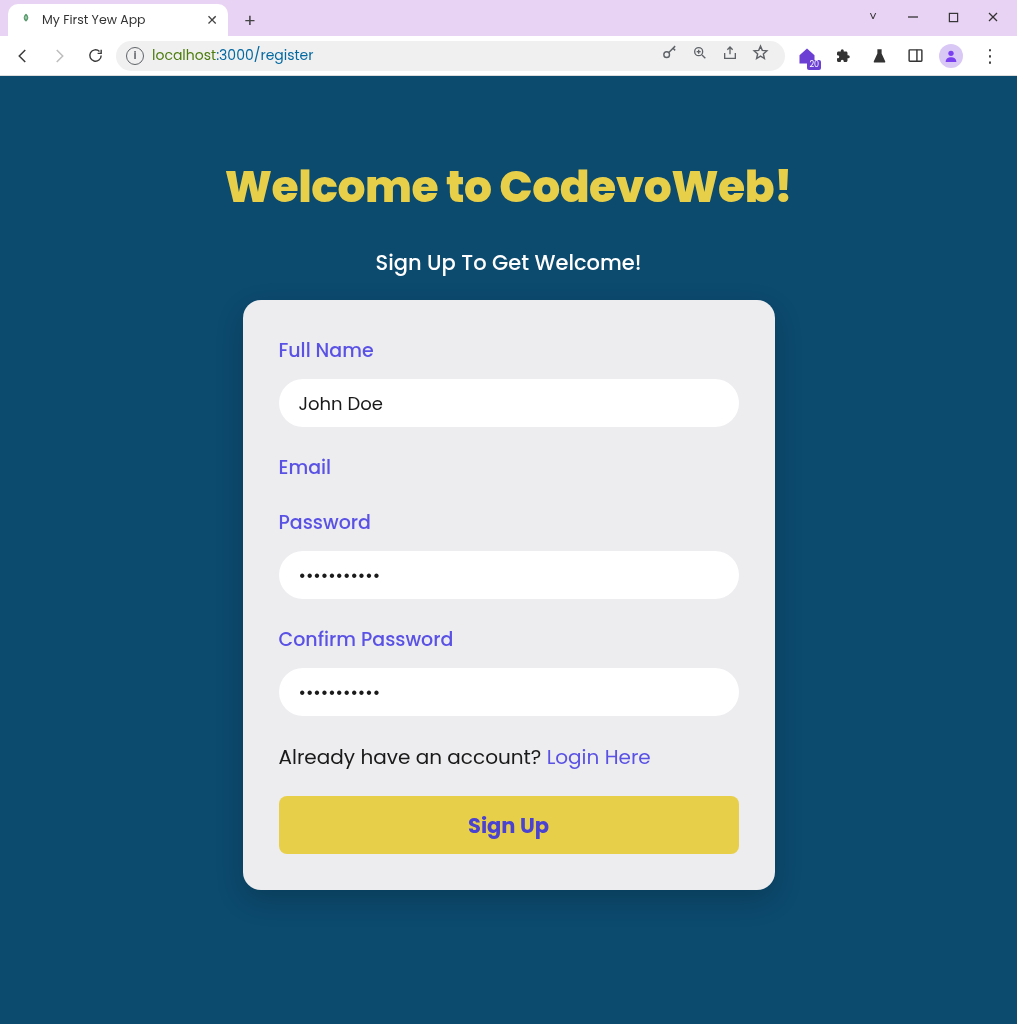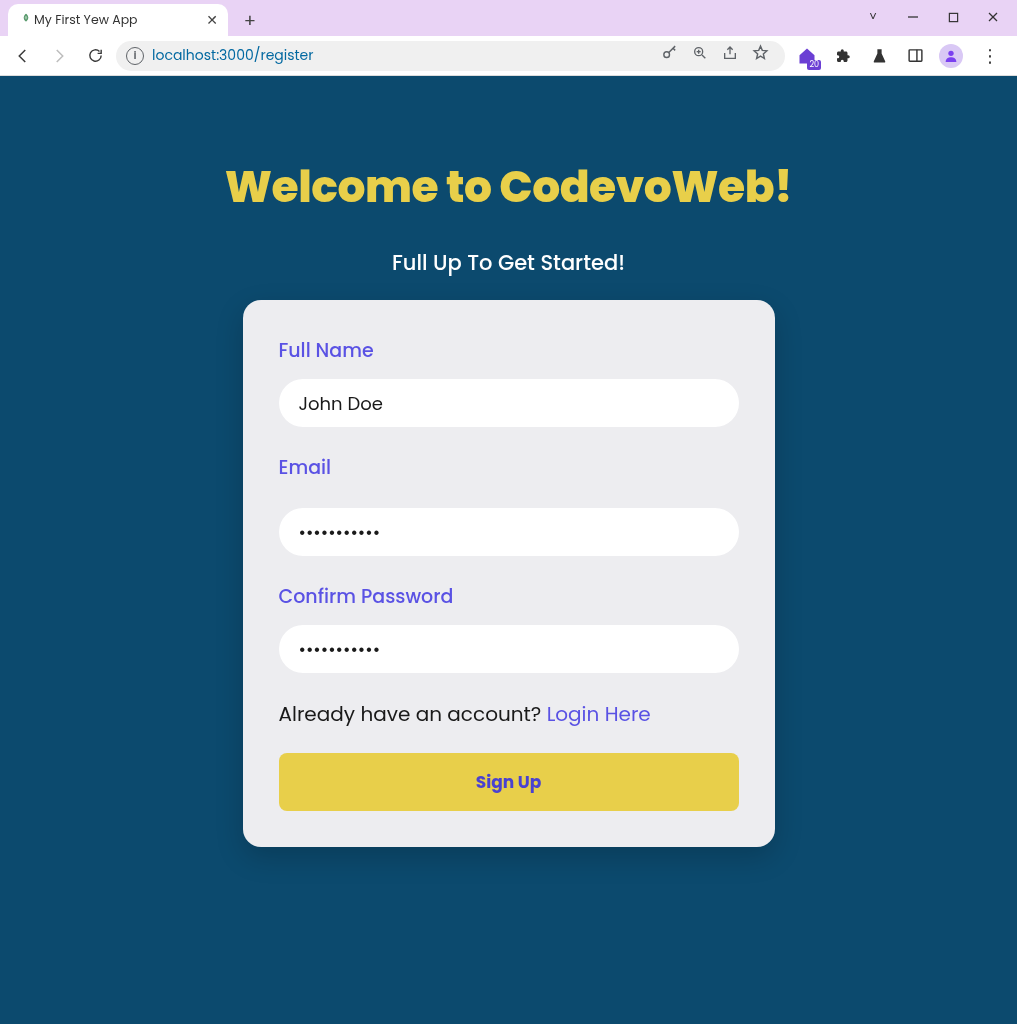--- a/index.html
+++ b/index.html
@@ -22,21 +22,21 @@
     margin-left: 8px;
     height: 32px;
     background: #fff;
     border-radius: 10px 10px 0 0;
     display: flex;
     align-items: center;
     padding: 16px 10px;
     width: 220px;
     font-size: 12.5px;
     color: #333;
-    gap: 0;
+    gap: 8px;
   }
   .tab .favicon {
     width: 16px; height: 16px;
     display: inline-flex; align-items:center; justify-content:center;
     color: #6b9b7a;
     font-size: 12px;
   }
   .tab .title { flex: 1; white-space: nowrap; overflow: hidden; text-overflow: ellipsis; }
   .tab .close { font-size: 14px; color:#444; cursor:pointer; }
   .newtab {
@@ -78,21 +78,21 @@
     padding:0 10px;
     font-size:14px;
     color:#5f6368;
     gap:8px;
   }
   .addressbar .info {
     width:18px; height:18px; border:1.4px solid #5f6368; border-radius:50%;
     display:flex; align-items:center; justify-content:center;
     font-size:11px; font-weight:600; color:#5f6368;
   }
-  .addressbar .url .host { color:#0369a1; }
+  .addressbar .url .host { color:#4d7c0f; }
   .addressbar .url .path { color:#0369a1; }
   .addr-icons { display:flex; align-items:center; gap:14px; padding-right:6px; color:#5f6368; font-size:15px;}
   .toolbar-icons { display:flex; align-items:center; gap:12px; padding:0 4px; }
   .toolbar-icons .ti {
     width:24px; height:24px; display:flex; align-items:center; justify-content:center;
     color:#333; cursor:pointer;
   }
   .ext-badge {
     position:relative; color:#6b3fd4;
   }
@@ -167,21 +167,21 @@
     color:#5a52e4;
     cursor:pointer;
   }
   .signup-btn {
     width:100%;
     height:58px;
     border:none;
     border-radius:8px;
     background:#e8cf4a;
     color:#4a42d0;
-    font-size:17px;
+    font-size:21px;
     font-weight:700;
     cursor:pointer;
     font-family:inherit;
   }
 </style>
 </head>
 <body>
 
 <div class="titlebar">
   <div class="tab">
@@ -294,34 +294,35 @@
           <circle cx="12" cy="8" r="4"></circle>
           <path d="M4 21 C4 16 8 14 12 14 C16 14 20 16 20 21 Z"></path>
         </svg>
     </div>
     <div class="kebab">⋮</div>
   </div>
 </div>
 
 <div class="viewport">
   <h1 class="heading">Welcome to CodevoWeb!</h1>
-  <div class="subheading">Full Up To Get Started!</div>
+  <div class="subheading">Sign Up To Get Welcome!</div>
 
   <div class="card">
 
     <div class="field">
       <div class="label">Full Name</div>
       <input class="input" type="text" value="John Doe" style="">
     </div>
 
     <div class="field">
       <div class="label">Email</div>
     </div>
 
     <div class="field">
+      <div class="label">Password</div>
       <input class="input" type="text" value="•••••••••••" style="">
     </div>
 
     <div class="field">
       <div class="label">Confirm Password</div>
       <input class="input" type="text" value="•••••••••••" style="">
     </div>
 
     <div class="login-row">
       <span>Already have an account? </span><span class="login-link">Login Here</span>

